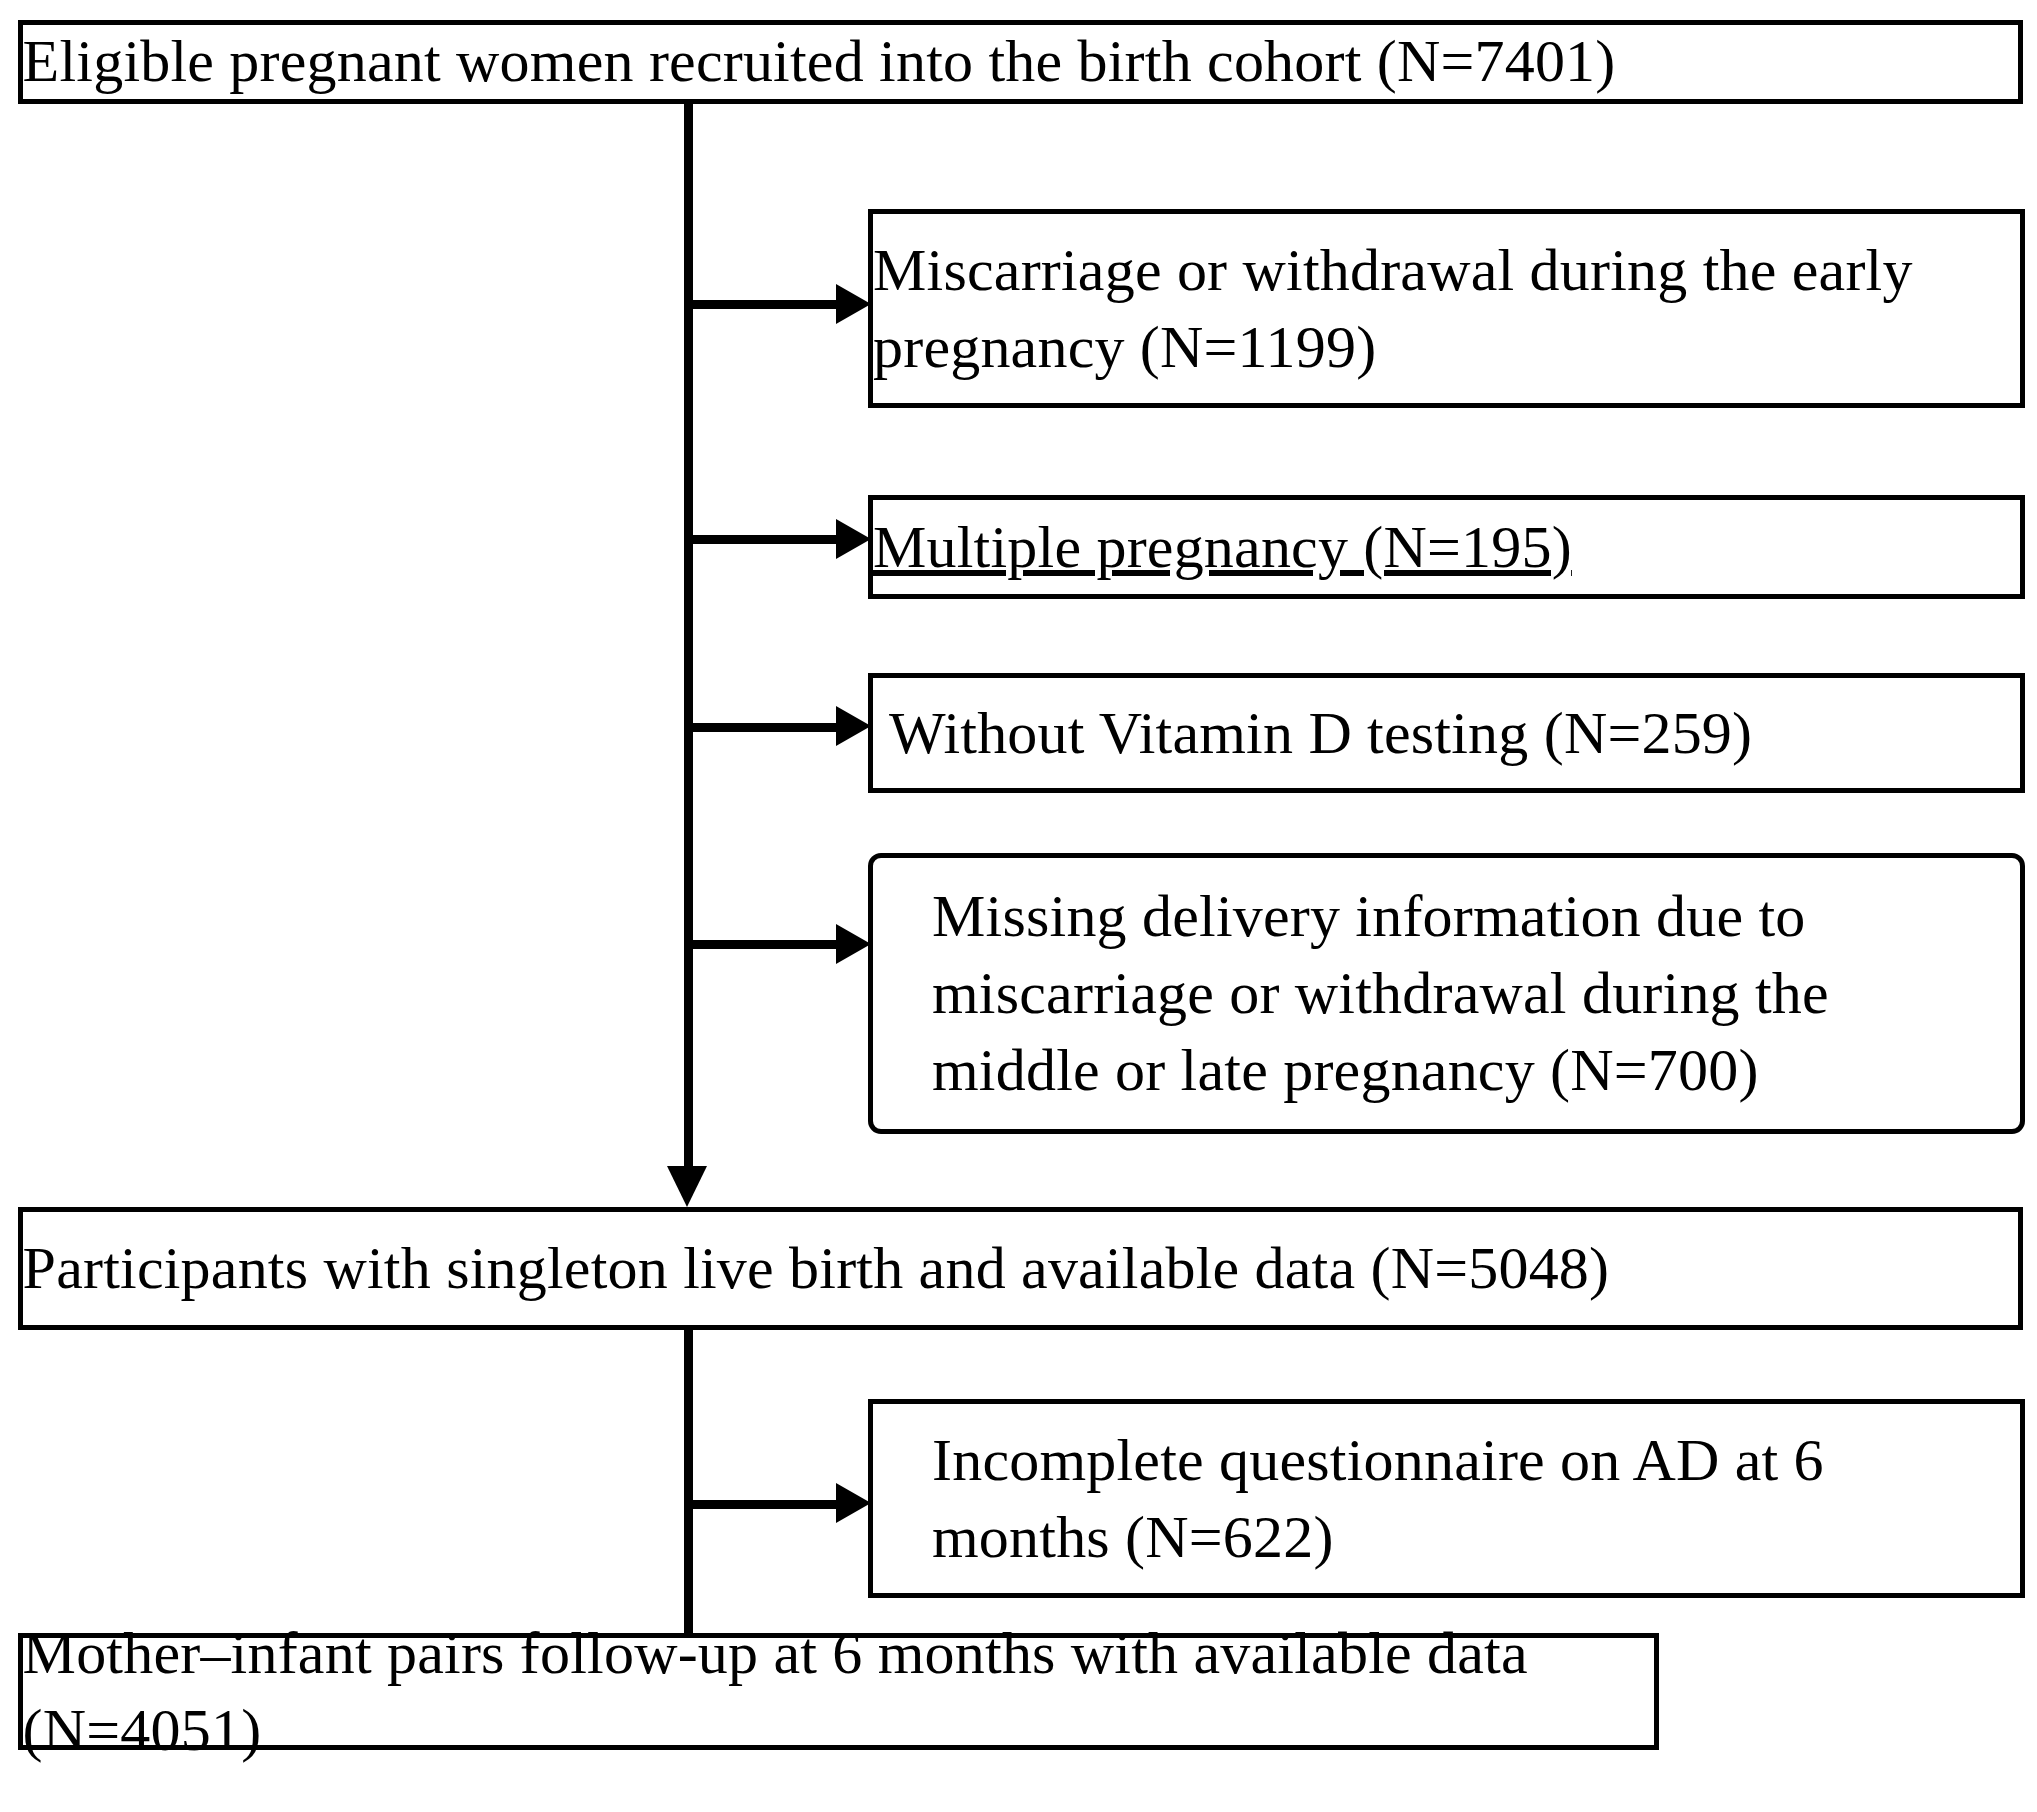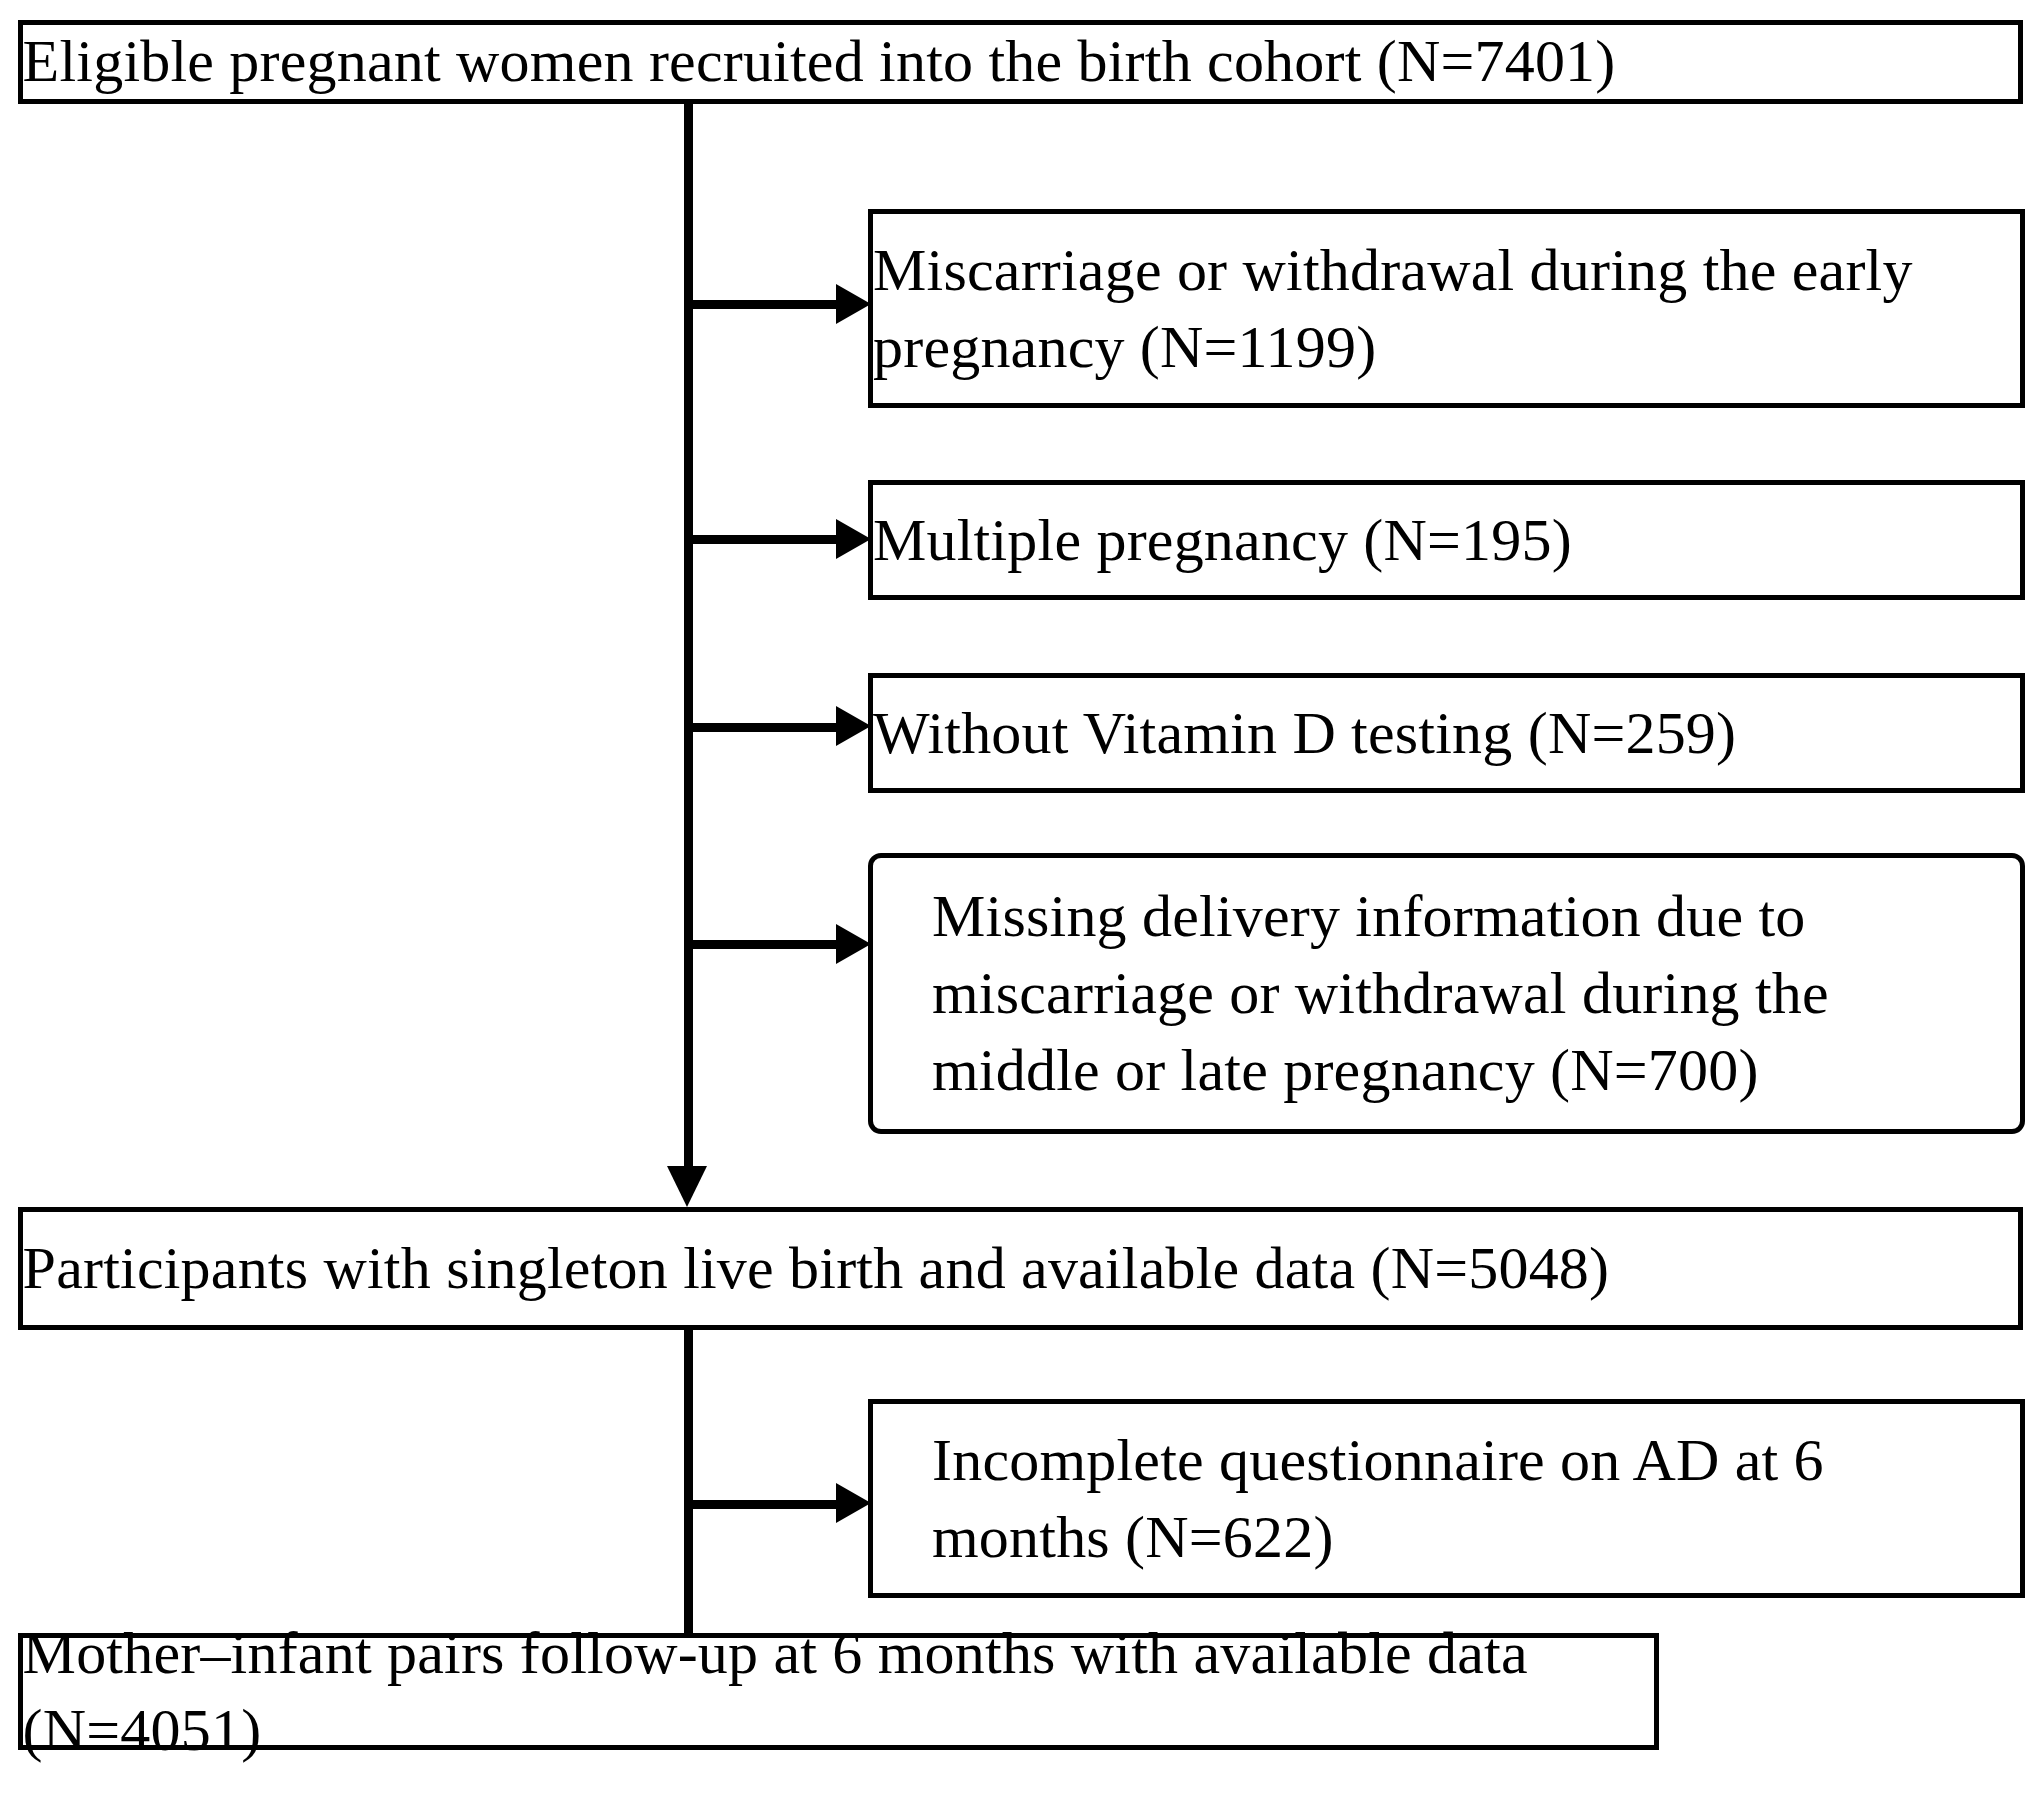--- a/index.html
+++ b/index.html
@@ -82,27 +82,27 @@
   <div class="arrow-down" style="left:667px; top:1166px;"></div>
 
   <div class="branch-line" style="left:688px; top:300px; width:156px;"></div>
   <div class="arrow-right" style="left:836px; top:284px;"></div>
   <div class="node" style="left:868px; top:209px; width:1157px; height:199px;">
     <span class="node-text text-center">Miscarriage or withdrawal during the early pregnancy (N=1199)</span>
   </div>
 
   <div class="branch-line" style="left:688px; top:535px; width:156px;"></div>
   <div class="arrow-right" style="left:836px; top:519px;"></div>
-  <div class="node" style="left:868px; top:480px; width:1157px; height:120px;">
+  <div class="node" style="left:868px; top:495px; width:1157px; height:104px;text-decoration:underline;">
     <span class="node-text text-center">Multiple pregnancy (N=195)</span>
   </div>
 
   <div class="branch-line" style="left:688px; top:723px; width:156px;"></div>
   <div class="arrow-right" style="left:836px; top:706px;"></div>
-  <div class="node" style="left:868px; top:673px; width:1157px; height:120px;">
+  <div class="node" style="left:868px; top:673px; width:1157px; height:120px;padding-left:16px;">
     <span class="node-text text-center">Without Vitamin D testing (N=259)</span>
   </div>
 
   <div class="branch-line" style="left:688px; top:940px; width:156px;"></div>
   <div class="arrow-right" style="left:836px; top:924px;"></div>
   <div class="node" style="left:868px; top:853px; width:1157px; height:281px;border-radius:13px;">
     <span class="node-text text-left" style="padding:0 62px 0 59px;">Missing delivery information due to miscarriage or withdrawal during the middle or late pregnancy (N=700)</span>
   </div>
 
   <div class="node" style="left:17.6px; top:1207px; width:2005px; height:123px;">

